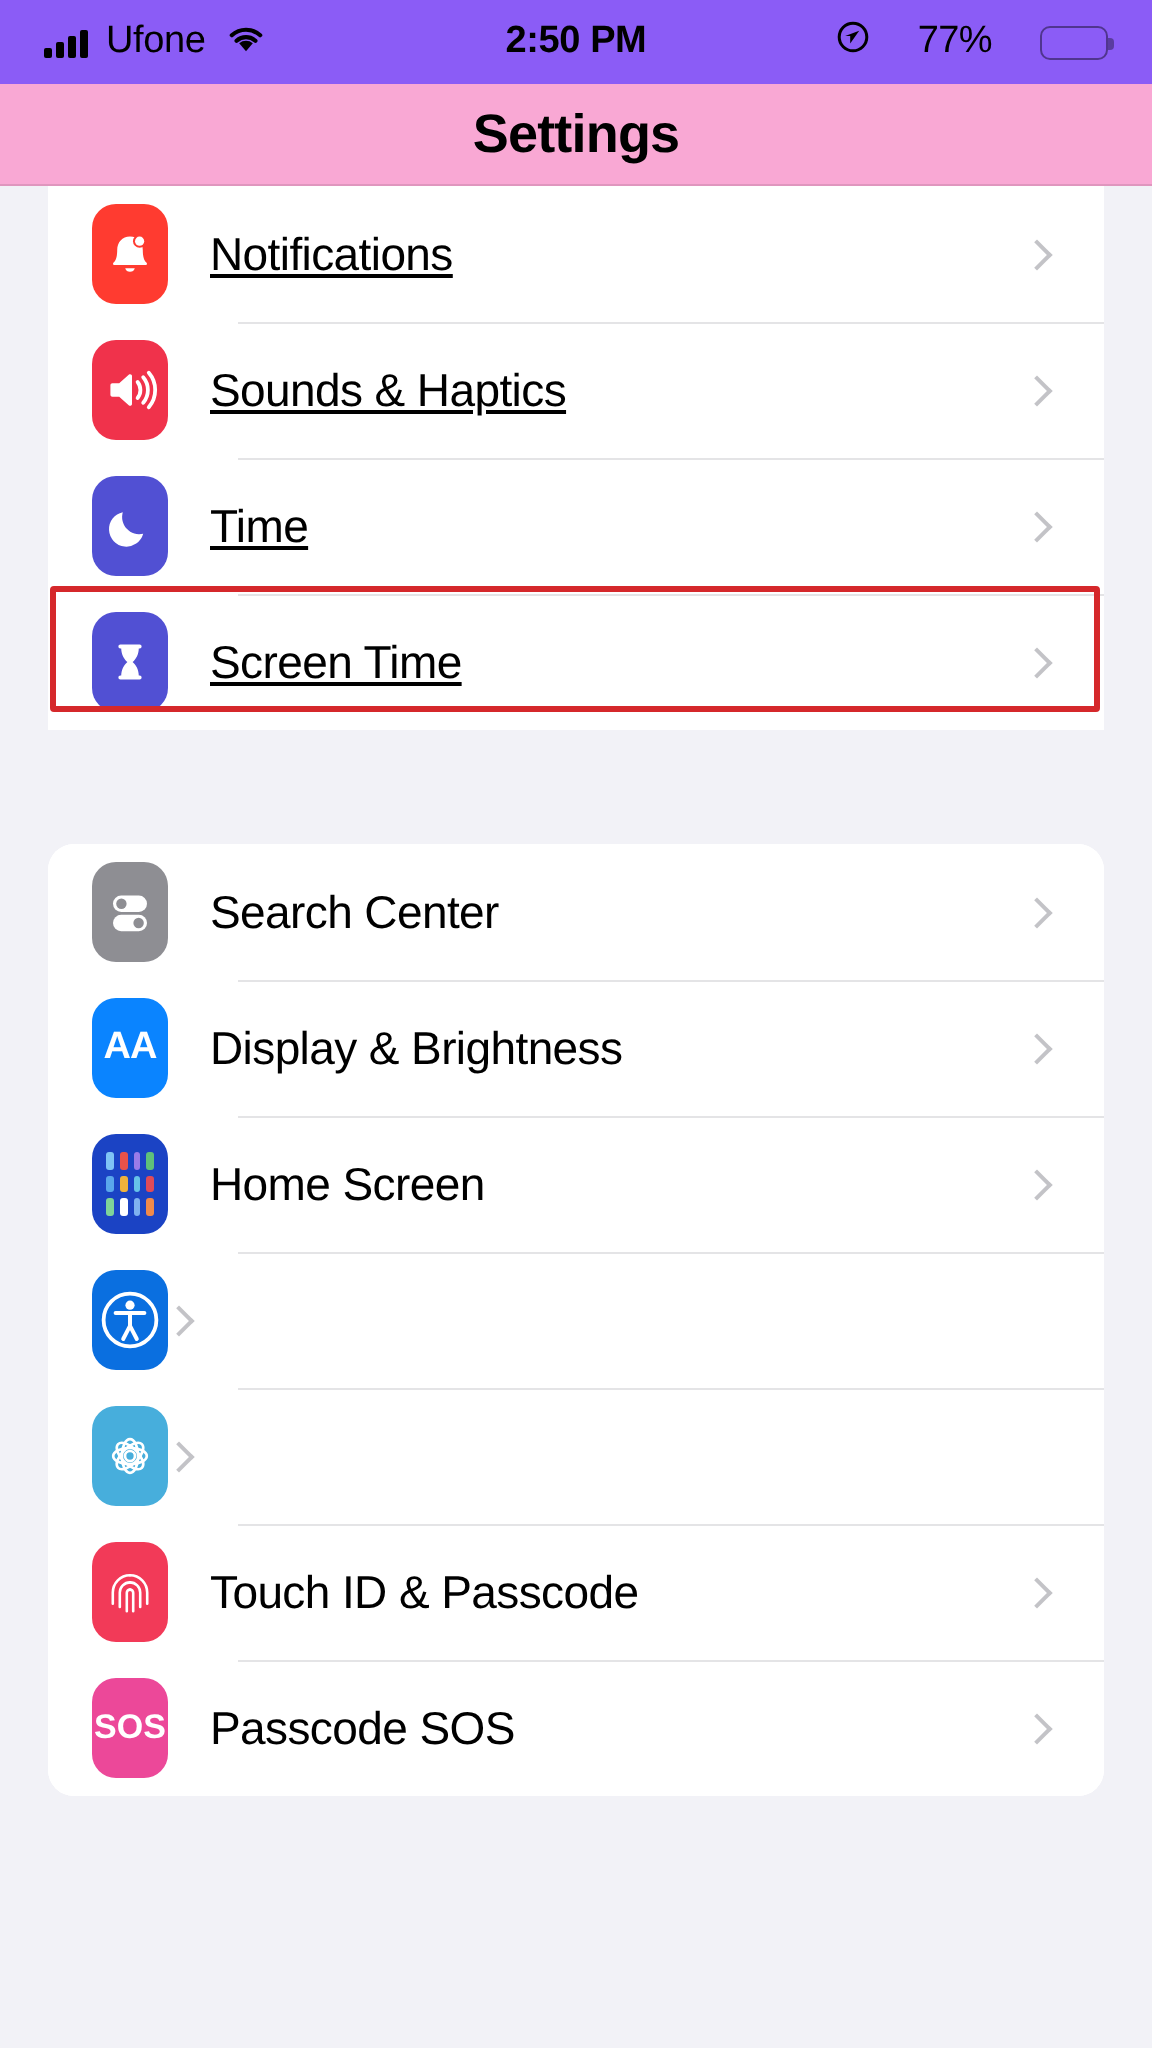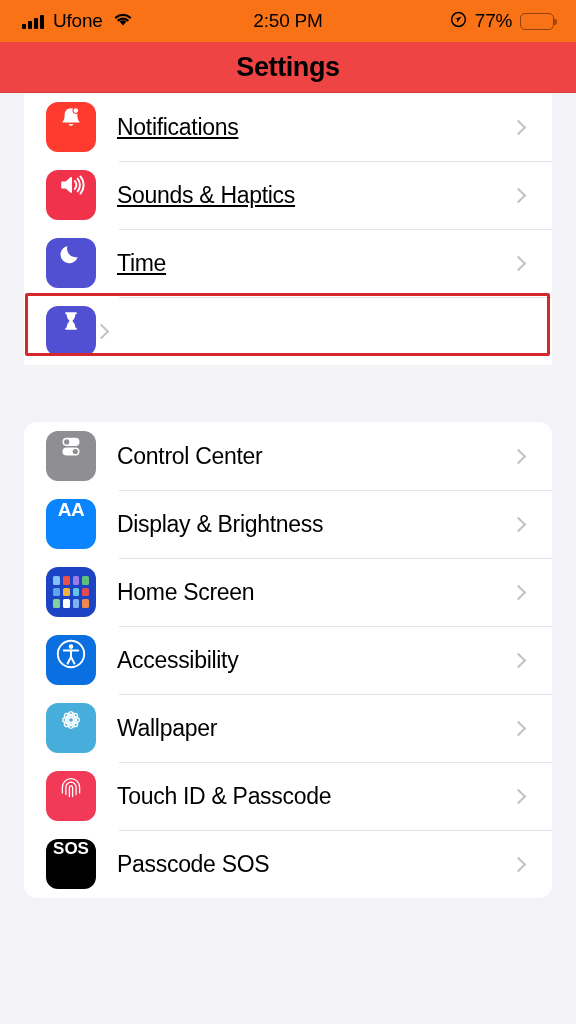--- a/index.html
+++ b/index.html
@@ -11,32 +11,32 @@
     position:relative;
     -webkit-font-smoothing:antialiased;
   }
 
   
   .status-bar{
     height:42px;
     display:flex;
     align-items:center;
     padding:0 22px;
-    background:#f97316;
+    background:#8b5cf6;
     position:relative;
   }
   .sb-left{ display:flex; align-items:center; gap:9px; }
   .sb-center{
     position:absolute; left:0; right:0; top:0; height:42px;
     display:flex; align-items:center; justify-content:center;
     pointer-events:none;
   }
-  .sb-right{ display:flex; align-items:center; gap:8px; margin-left:auto; }
+  .sb-right{ display:flex; align-items:center; gap:24px; margin-left:auto; }
   .carrier{ font-size:19px; color:#000; letter-spacing:-0.2px; }
-  .clock{ font-size:19px; font-weight:normal; color:#000; letter-spacing:-0.2px; }
+  .clock{ font-size:19px; font-weight:bold; color:#000; letter-spacing:-0.2px; }
   .batt-pct{ font-size:19px; color:#000; letter-spacing:-0.3px; }
 
   .signal{ display:flex; align-items:flex-end; gap:2px; height:15px; }
   .signal i{ display:block; width:4px; background:#000; border-radius:1px; }
   .signal i:nth-child(1){ height:5px; }
   .signal i:nth-child(2){ height:8px; }
   .signal i:nth-child(3){ height:11px; }
   .signal i:nth-child(4){ height:14px; }
 
   .battery{
@@ -46,21 +46,21 @@
   .battery::after{
     content:""; position:absolute; right:-4px; top:5px;
     width:2.6px; height:6px; background:rgba(0,0,0,.35);
     border-radius:0 2px 2px 0;
   }
   .battery .fill{ height:100%; width:82%; background:#000; border-radius:2.5px; }
 
   
   .nav-bar{
     height:51px;
-    background:#ef4444;
+    background:#f9a8d4;
     display:flex; align-items:center; justify-content:center;
     border-bottom:0.5px solid rgba(0,0,0,.10);
   }
   .nav-title{
     font-size:27px; font-weight:bold; color:#000; letter-spacing:-0.4px;
   }
 
   
   .content{ position:absolute; top:93px; left:0; right:0; bottom:0; background:#F2F2F7; }
 
@@ -92,23 +92,23 @@
     width:11px; height:11px;
     border-right:2.6px solid #C3C3C7;
     border-top:2.6px solid #C3C3C7;
     transform:rotate(45deg);
     margin-right:8px;
     flex:0 0 auto;
   }
 
   
   .icn{
-    width:50px; height:50px; border-radius:12px;
+    width:38px; height:50px; border-radius:12px;
     flex:0 0 auto;
-    display:flex; align-items:flex-start; justify-content:center;
+    display:flex; align-items:center; justify-content:center;
     overflow:hidden; position:relative;
   }
   .icn svg{ display:block; }
   .icn .aa{
     color:#fff; font-size:19px; font-weight:bold; letter-spacing:-0.5px;
   }
   .icn .sos{
     color:#fff; font-size:17px; font-weight:bold; letter-spacing:0px;
   }
 
@@ -225,39 +225,40 @@
       <span class="row-label">Time</span>
       <span class="chev"></span>
     </div>
 
     <div class="row">
       <span class="icn" style="background:#5150D3">
         <svg width="30" height="30" viewBox="0 0 30 30">
           <path d="M10.2 6.2h9.6c.6 0 1 .4 1 1s-.4 1-1 1h-.4c-.1 3.1-1.4 5.3-3.1 6.8 1.7 1.5 3 3.7 3.1 6.8h.4c.6 0 1 .4 1 1s-.4 1-1 1h-9.6c-.6 0-1-.4-1-1s.4-1 1-1h.4c.1-3.1 1.4-5.3 3.1-6.8-1.7-1.5-3-3.7-3.1-6.8h-.4c-.6 0-1-.4-1-1s.4-1 1-1z" fill="#fff"></path>
         </svg>
       </span>
+      <span class="row-label">Screen Time</span>
       <span class="chev"></span>
     </div>
   </div>
 
   <div class="gap"></div>
 
   <div class="card rounded">
 
 
     <div class="row">
       <span class="icn" style="background:#8E8E93">
         <svg width="30" height="30" viewBox="0 0 30 30">
           <rect x="6.5" y="6.8" width="17" height="8.2" rx="4.1" fill="#fff"></rect>
           <circle cx="10.7" cy="10.9" r="2.6" fill="#8E8E93"></circle>
           <rect x="6.5" y="16.4" width="17" height="8.2" rx="4.1" fill="#fff"></rect>
           <circle cx="19.3" cy="20.5" r="2.6" fill="#8E8E93"></circle>
         </svg>
       </span>
-      <span class="row-label">Control Center</span>
+      <span class="row-label">Search Center</span>
       <span class="chev"></span>
     </div>
 
     <div class="row">
       <span class="icn" style="background:#0A84FF">
         <span class="aa">AA</span>
       </span>
       <span class="row-label">Display &amp; Brightness</span>
       <span class="chev"></span>
     </div>
@@ -285,37 +286,35 @@
 
     <div class="row">
       <span class="icn" style="background:#0A6FE0">
         <svg width="38" height="38" viewBox="0 0 38 38">
           <circle cx="19" cy="19" r="13.2" fill="none" stroke="#fff" stroke-width="1.9"></circle>
           <circle cx="19" cy="11.6" r="2.3" fill="#fff"></circle>
           <path d="M11.8 15.5h14.4" stroke="#fff" stroke-width="2" stroke-linecap="round"></path>
           <path d="M19 15.5v6.4l-3.4 6.6M19 21.9l3.4 6.6" stroke="#fff" stroke-width="2" stroke-linecap="round" fill="none"></path>
         </svg>
       </span>
-      <span class="row-label">Accessibility</span>
       <span class="chev"></span>
     </div>
 
     <div class="row">
       <span class="icn" style="background:#47AEDC">
         <svg width="34" height="34" viewBox="0 0 34 34">
           <g fill="none" stroke="#fff" stroke-width="1.35">
             <ellipse cx="17" cy="17" rx="4.1" ry="8.4"></ellipse>
             <ellipse cx="17" cy="17" rx="4.1" ry="8.4" transform="rotate(45 17 17)"></ellipse>
             <ellipse cx="17" cy="17" rx="4.1" ry="8.4" transform="rotate(90 17 17)"></ellipse>
             <ellipse cx="17" cy="17" rx="4.1" ry="8.4" transform="rotate(135 17 17)"></ellipse>
             <circle cx="17" cy="17" r="2.5"></circle>
           </g>
         </svg>
       </span>
-      <span class="row-label">Wallpaper</span>
       <span class="chev"></span>
     </div>
 
 
     <div class="row">
       <span class="icn" style="background:#F23A58">
         <svg width="32" height="32" viewBox="0 0 32 32">
           <g fill="none" stroke="#fff" stroke-width="1.3" stroke-linecap="round">
             <path d="M16 7.6c-4.8 0-8.6 3.9-8.6 8.7v5.6"></path>
             <path d="M16 7.6c4.8 0 8.6 3.9 8.6 8.7v5.6"></path>
@@ -324,21 +323,21 @@
             <path d="M16 14.8c-.9 0-1.6.7-1.6 1.6v9.2"></path>
             <path d="M16 14.8c.9 0 1.6.7 1.6 1.6v9.2"></path>
           </g>
         </svg>
       </span>
       <span class="row-label">Touch ID &amp; Passcode</span>
       <span class="chev"></span>
     </div>
 
     <div class="row">
-      <span class="icn" style="background:#000000">
+      <span class="icn" style="background:#ec4899">
         <span class="sos">SOS</span>
       </span>
       <span class="row-label">Passcode SOS</span>
       <span class="chev"></span>
     </div>
   </div>
 </div>
 
 <div class="highlight-box"></div>
 

